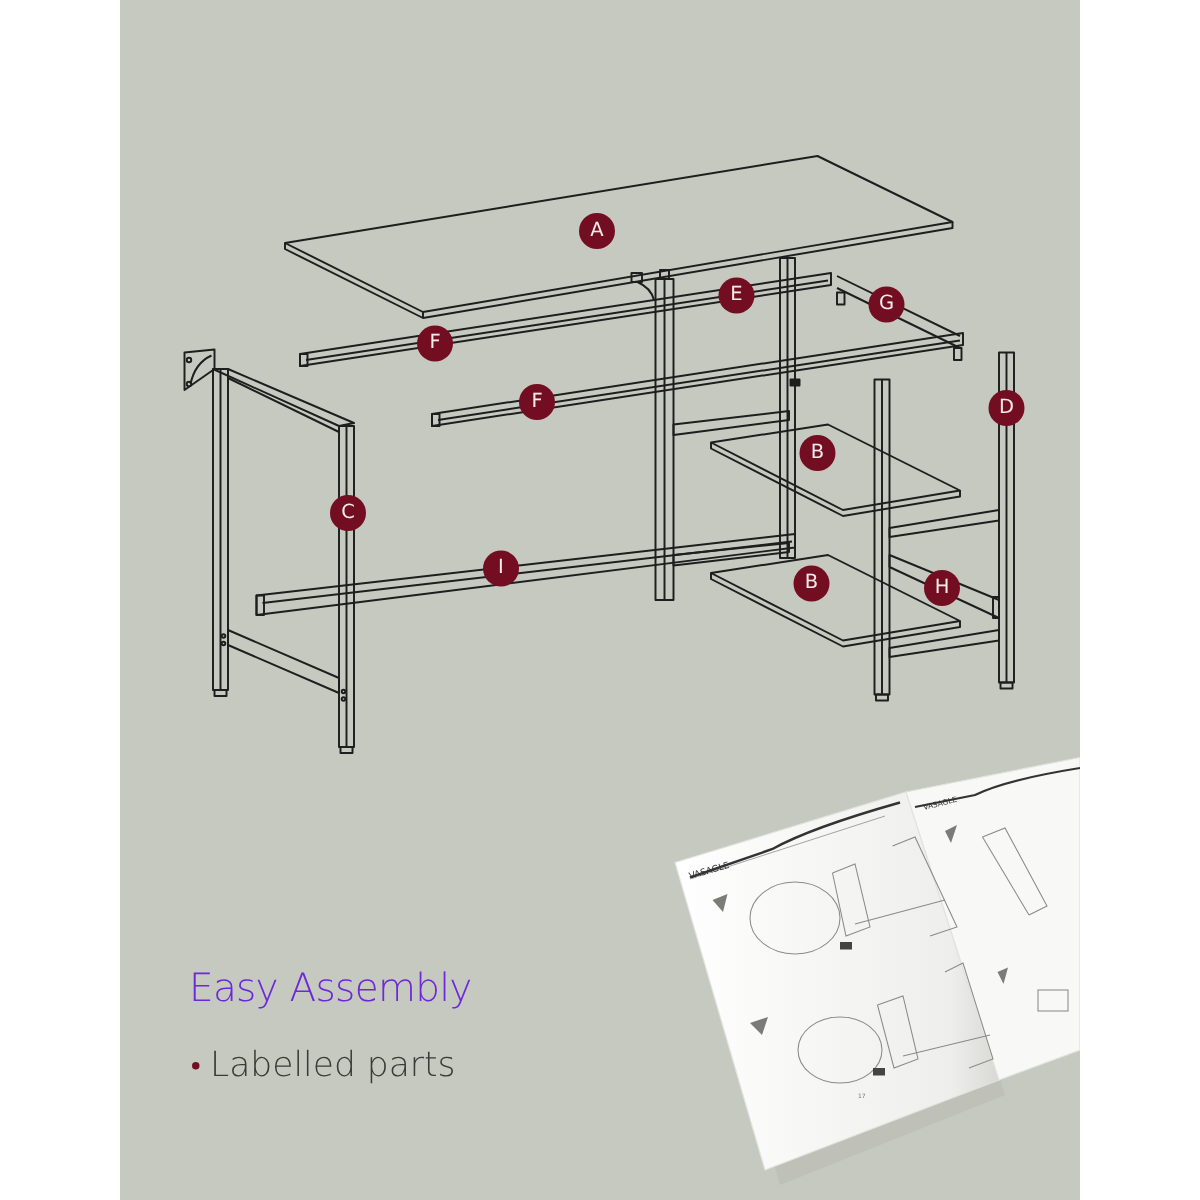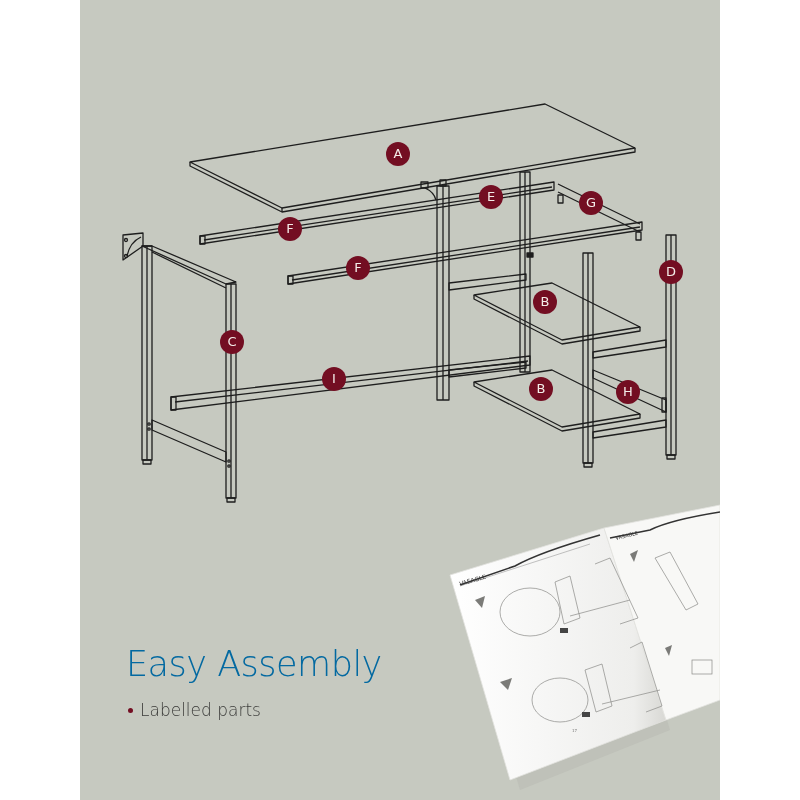--- a/index.html
+++ b/index.html
@@ -1,23 +1,23 @@
 <!DOCTYPE html>
 <html><head>
   <meta charset="utf-8">
   <style>
     html, body { margin: 0; padding: 0; }
     body { width: 800px; height: 800px; background: #ffffff; position: relative; overflow: hidden; font-family: "Liberation Sans", sans-serif; }
     .panel { position: absolute; left: 80px; top: 0; width: 640px; height: 800px; background: #c6c9c0; }
     .diagram { position: absolute; left: 0; top: 0; width: 800px; height: 520px; }
     .diagram svg { width: 800px; height: 520px; }
     .label-badge { position: absolute; width: 24px; height: 24px; border-radius: 50%; background: #730e22; color: #f3ece8; font-family: "DejaVu Sans", sans-serif; font-size: 13px; line-height: 24px; text-align: center; transform: translate(-12px, -12px); }
-    .headline { position: absolute; left: 126px; top: 644px; font-family: "DejaVu Sans", sans-serif; font-weight: 300; font-size: 35px; color: #0369a1; letter-spacing: -0.5px; }
+    .headline { position: absolute; left: 126px; top: 644px; font-family: "DejaVu Sans", sans-serif; font-weight: 300; font-size: 26px; color: #6d28d9; letter-spacing: -0.5px; }
     .bullets { position: absolute; left: 126px; top: 698px; list-style: none; margin: 0; padding: 0; }
-    .bullets li { position: relative; font-family: "DejaVu Sans", sans-serif; font-size: 17px; color: #3a3a38; height: 36px; line-height: 24px; padding-left: 14px; font-weight: 300; }
+    .bullets li { position: relative; font-family: "DejaVu Sans", sans-serif; font-size: 23px; color: #3a3a38; height: 36px; line-height: 24px; padding-left: 14px; font-weight: 300; }
     .bullets li .dot { position: absolute; left: 2px; top: 10px; width: 5px; height: 5px; border-radius: 50%; background: #730e22; }
     .booklet { position: absolute; left: 430px; top: 500px; width: 290px; height: 290px; }
     .booklet svg { width: 290px; height: 290px; }
   </style>
 </head>
 <body>
 
 <div class="panel"></div>
 
 <div class="diagram">

